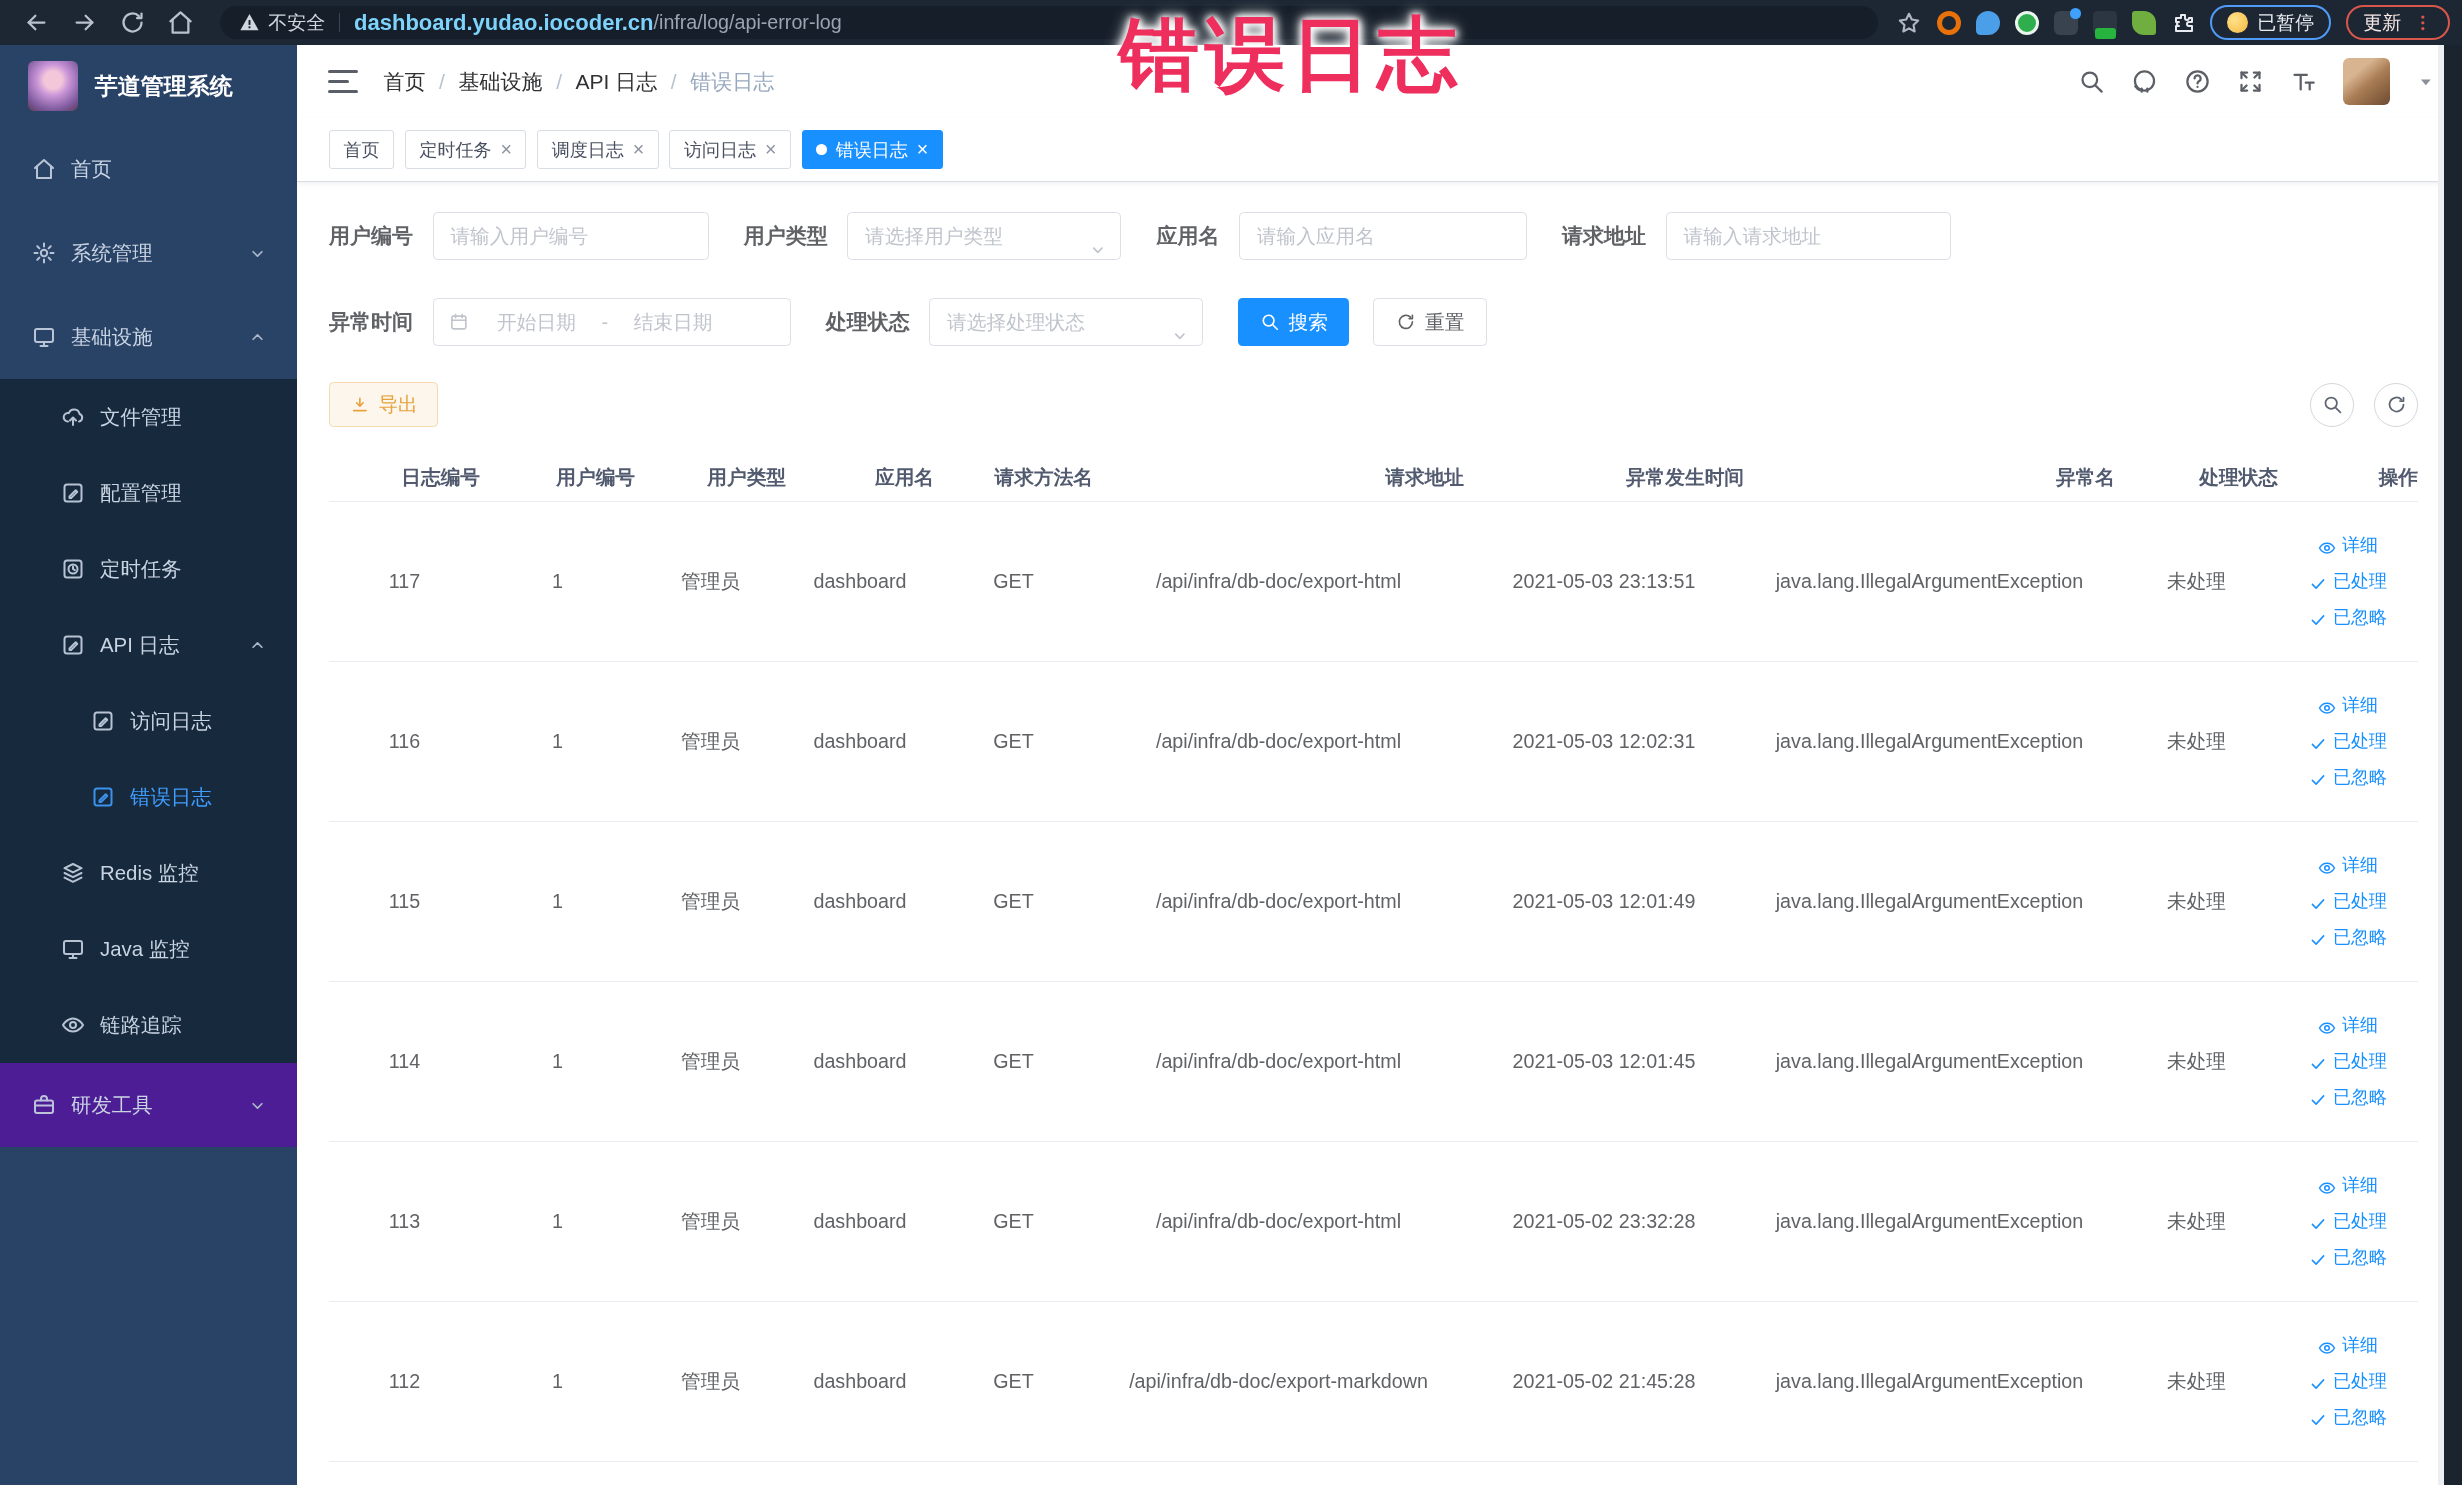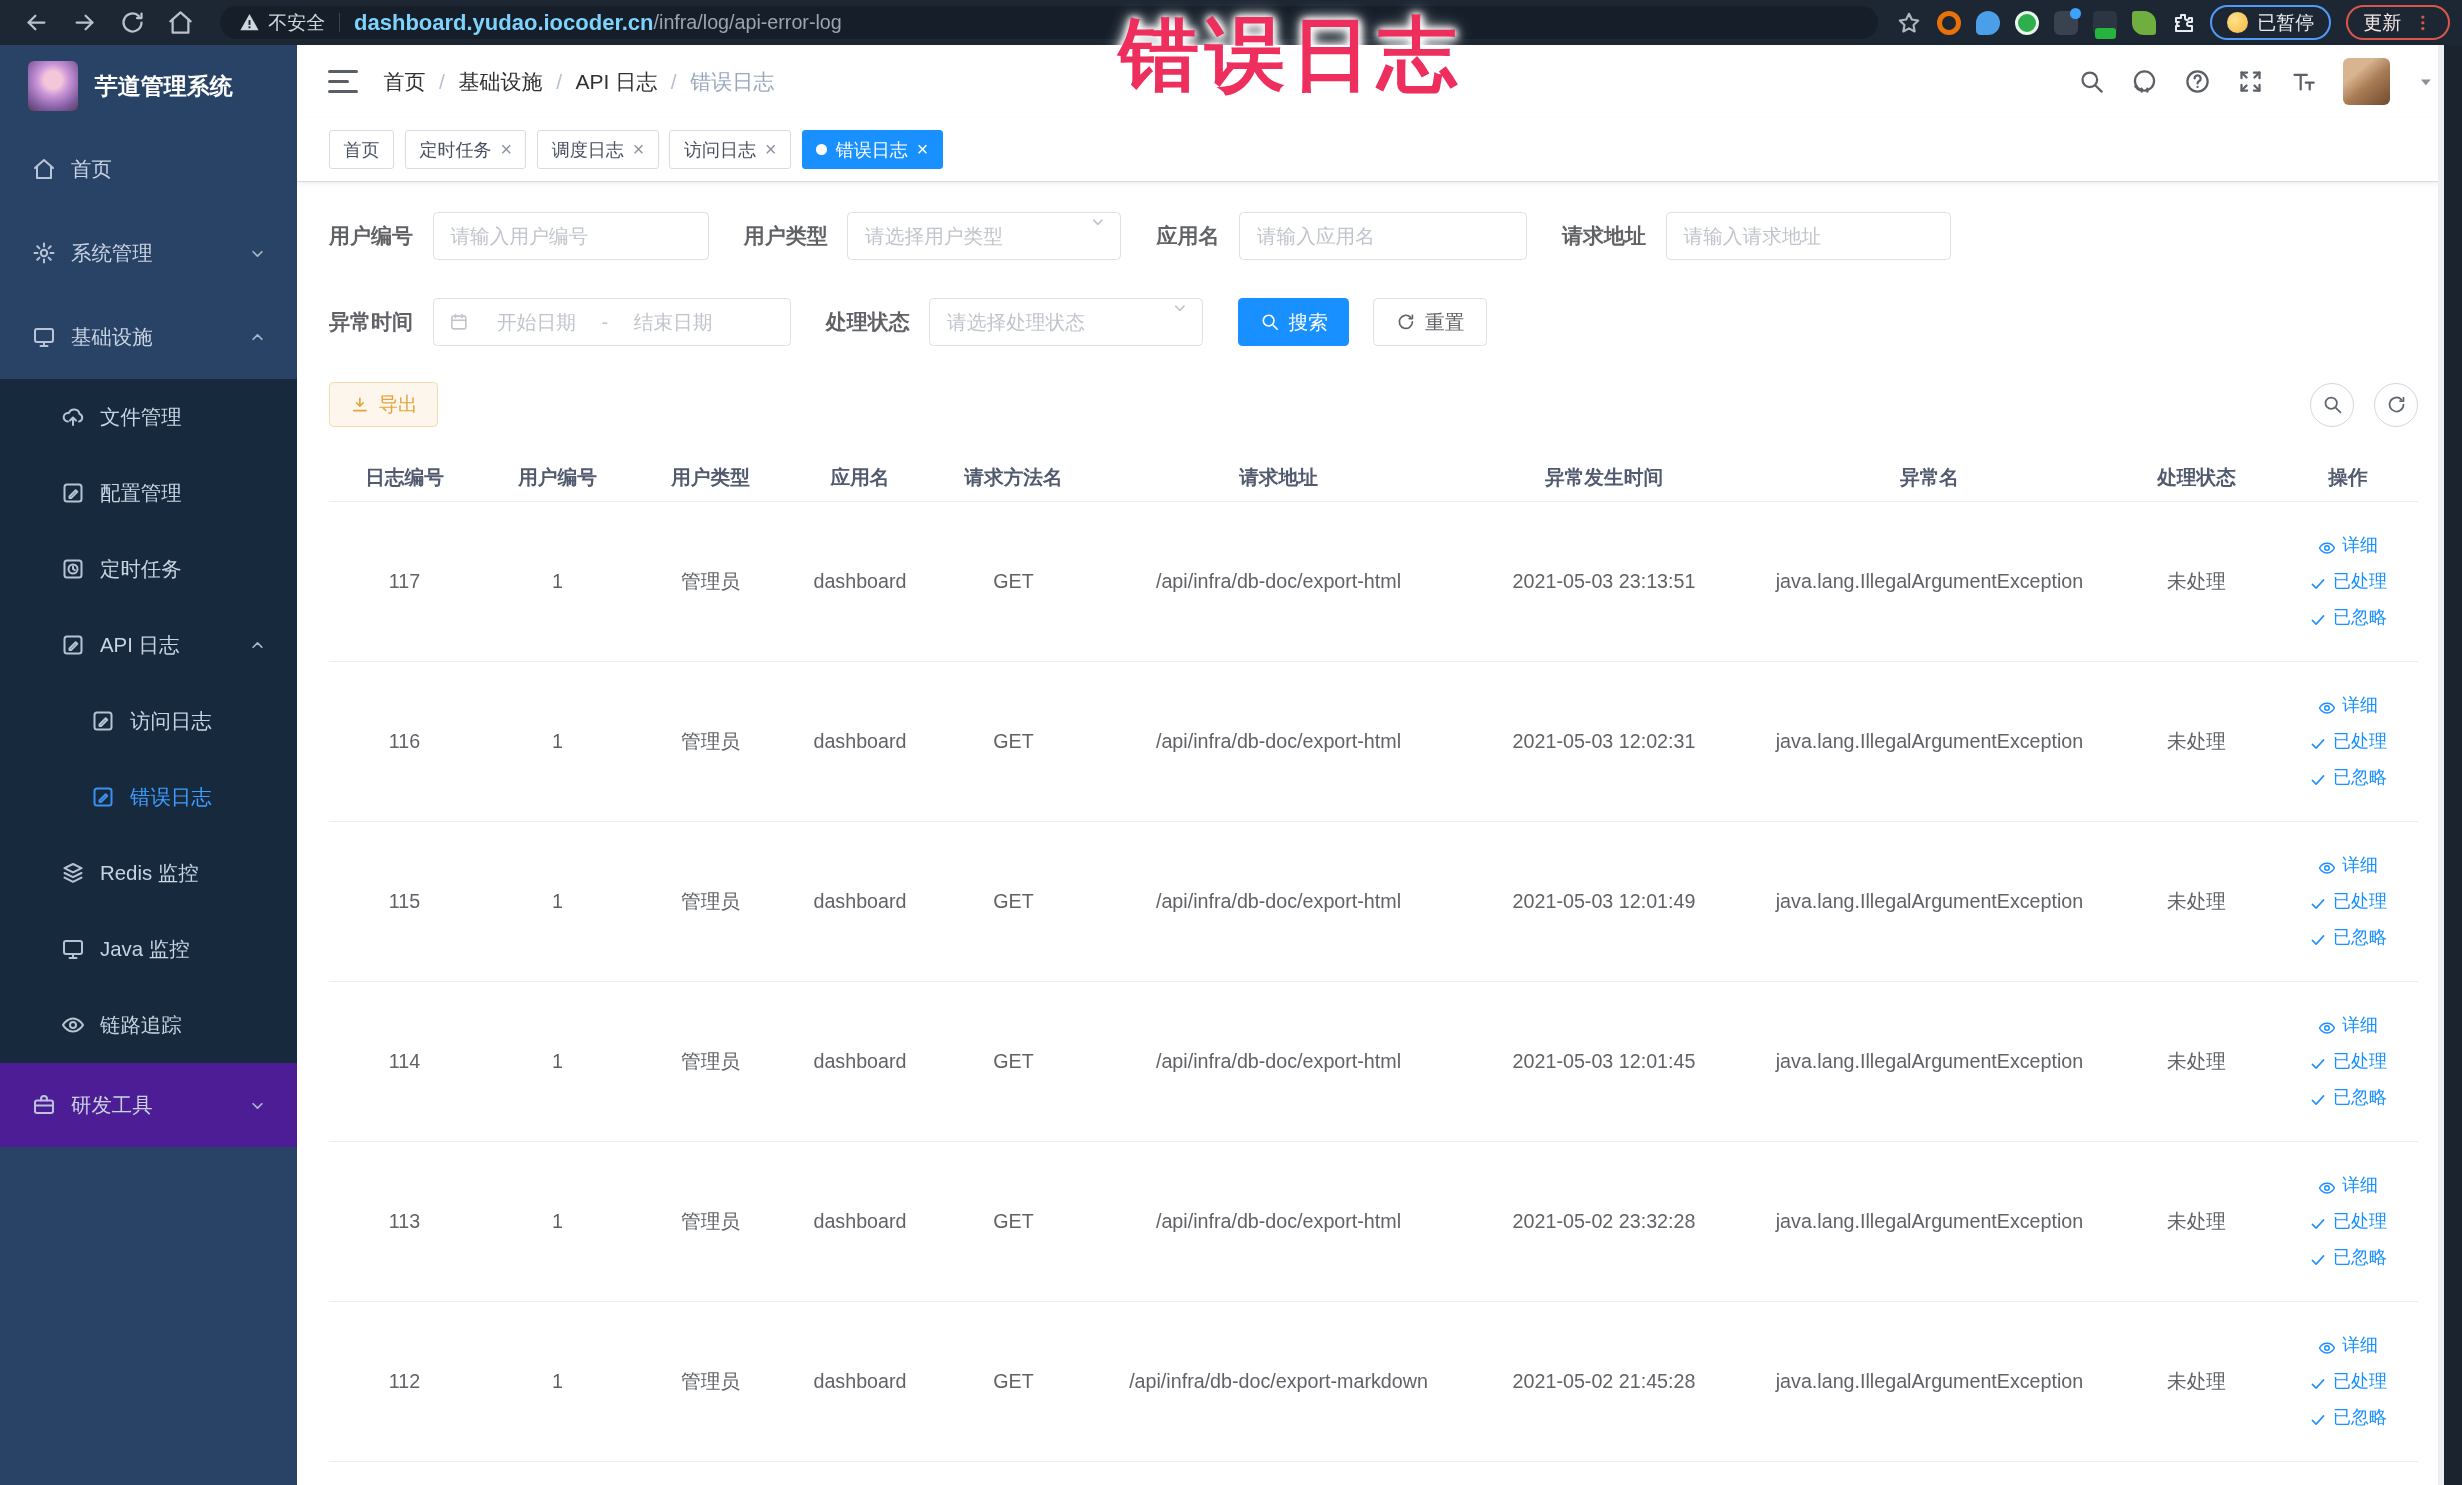--- a/index.html
+++ b/index.html
@@ -110,21 +110,21 @@
   .f-row2 { margin-top:38px; }
   .f-label { font-size:21px; color:#606266; font-weight:600; margin-right:19.7px;
     white-space:nowrap; }
   .f-group { display:flex; align-items:center; }
   .f-group + .f-group { margin-left:35px; }
   .inp { height:48px; border:1.5px solid #dcdfe6; border-radius:4.5px; font-size:19.7px;
     color:#606266; padding:0 16.7px; background:#fff; outline:none;
     font-family:inherit; }
   .inp::placeholder { color:#c0c4cc; }
   .w-user { width:276px; } .w-app { width:288px; } .w-url { width:285px; }
-  .sel-wrap { position:relative; display:flex; align-items:flex-start; }
+  .sel-wrap { position:relative; display:flex; align-items:flex-end; }
   .sel-wrap .inp { width:274px; padding-right:45px; }
   .sel-caret { position:absolute; right:13.6px; width:19.7px; height:19.7px; color:#c0c4cc;
     pointer-events:none; }
   .sel-caret svg { width:100%; height:100%; }
   .daterange { width:358px; height:48px; border:1.5px solid #dcdfe6; border-radius:4.5px;
     display:flex; align-items:center; padding:0 12px; background:#fff; }
   .cal-ic { width:19.7px; height:19.7px; color:#c0c4cc; margin:0 7.6px 0 3px; flex:0 0 auto;}
   .cal-ic svg { width:100%; height:100%; }
   .daterange input { border:none; outline:none; width:121px; font-size:19.7px;
     text-align:center; color:#606266; font-family:inherit; }
@@ -146,21 +146,21 @@
   .tool-circles { margin-left:auto; display:flex; gap:19.7px; margin-right:12px; }
   .circle-btn { width:44px; height:44px; border-radius:50%; border:1.5px solid #d4d7dc;
     background:#fff; color:#5f6673; display:flex; align-items:center; justify-content:center; }
   .circle-btn .btn-ic { width:21px; height:21px; }
 
   
   .grid { display:grid;
     grid-template-columns:151px 155px 151px 148px 159px 371px 280px 371px 163px 140px; }
   .table { margin-top:16.7px; width:2089px; }
   .thead { height:58px; align-items:center; border-bottom:1.5px solid #e9edf2; }
-  .hcell { font-size:19.7px; font-weight:700; color:#515a6e; text-align:center;
+  .hcell { font-size:19.7px; font-weight:700; color:#515a6e; text-align:right;
     white-space:nowrap;margin-top:11px; }
   .trow { height:160px; align-items:center; border-bottom:1.5px solid #e9edf2; }
   .cell { font-size:19.7px; color:#606266; text-align:center; white-space:nowrap;
     overflow:hidden; }
   .cell-actions { display:flex; flex-direction:column; align-items:center; gap:12px; }
   .act { display:flex; align-items:flex-end; gap:6px; color:#1890ff; font-size:18px;
     text-decoration:none; cursor:pointer; white-space:nowrap; }
   .act-ic { width:18px; height:18px; flex:0 0 auto; }
   .act-ic svg { width:100%; height:100%; }
 

